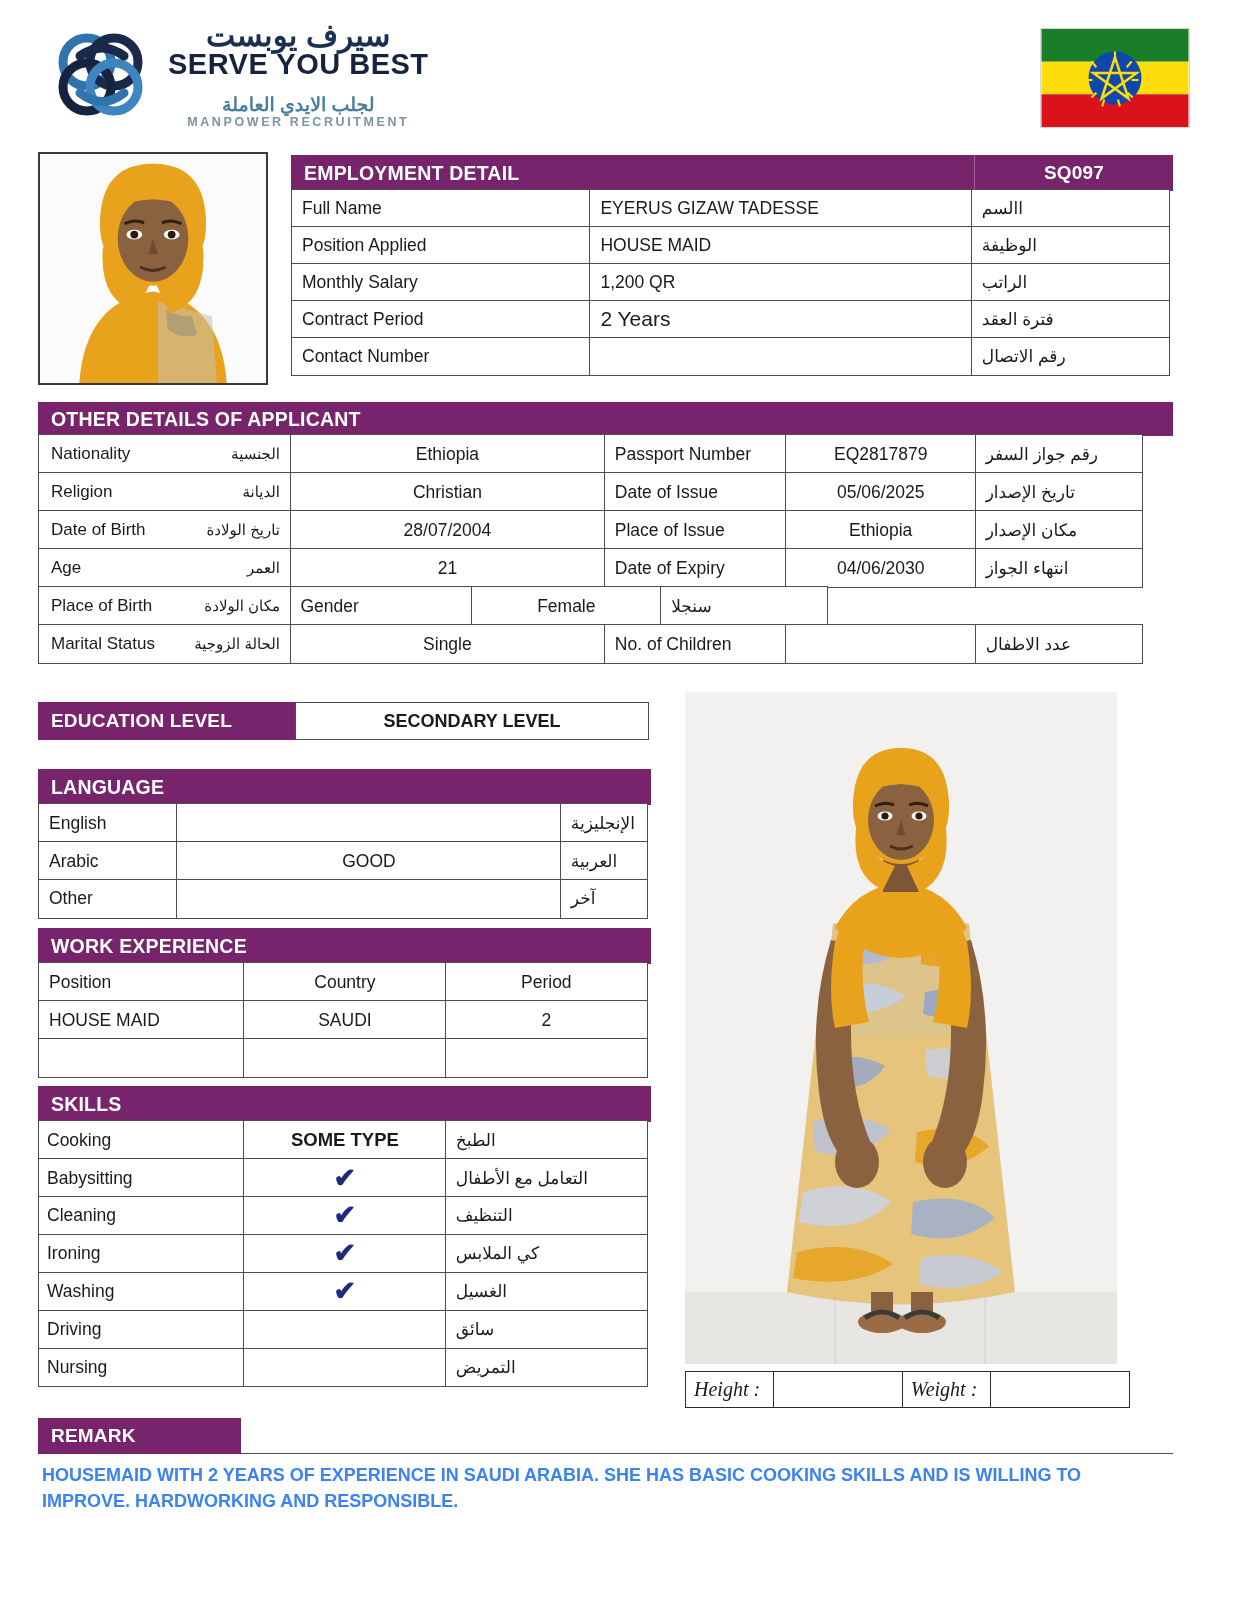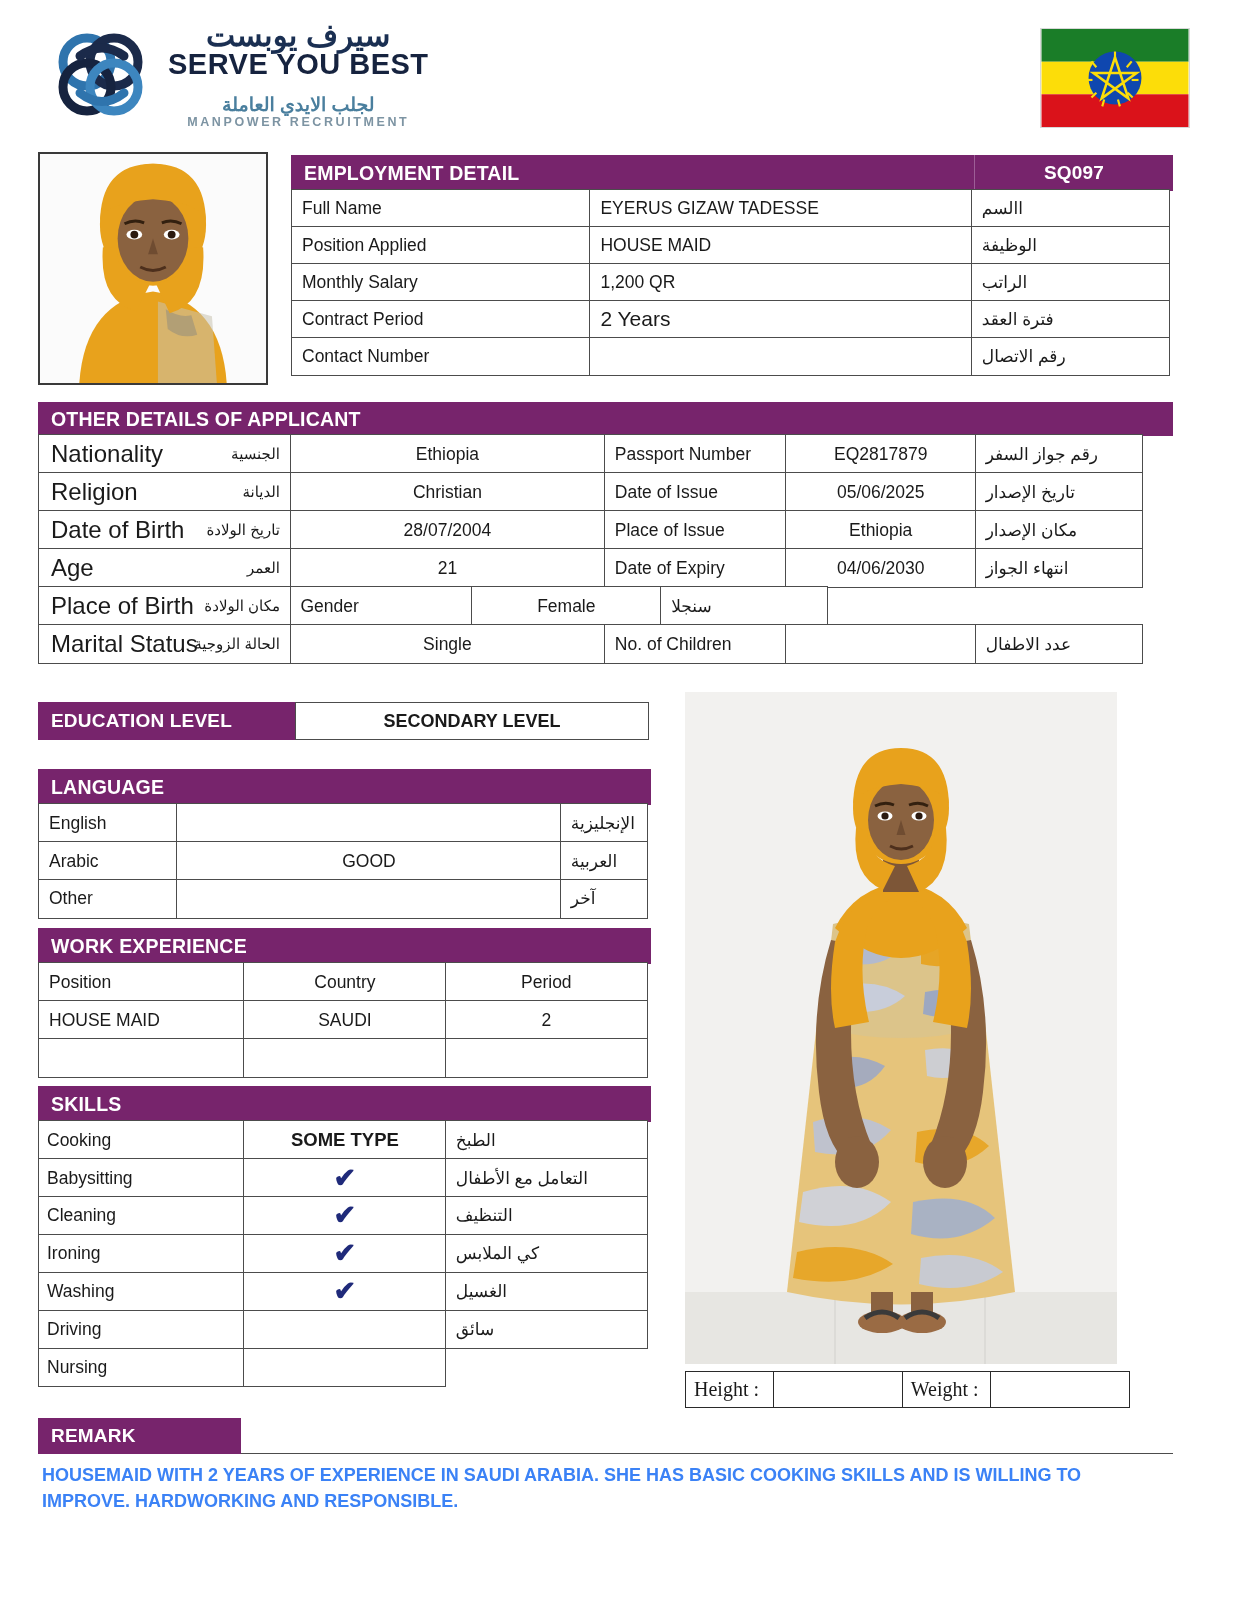--- a/index.html
+++ b/index.html
@@ -106,21 +106,21 @@
     border: 2px solid #3a3a3a;
     background: #f7f7f7;
     overflow: hidden;
   }
 
   
   #other-details { position: absolute; left: 38px; top: 402px; width: 1135px; }
   .od-head { height: 34px; }
   .od-row { display: flex; height: 39.6px; margin-top: -1.6px; }
   .od-row .a { width: 253px; position: relative; }
-  .od-row .a .en { position: absolute; left: 12px; font-size: 24px; }
+  .od-row .a .en { position: absolute; left: 12px; font-size: 17px; }
   .od-row .a .ar { position: absolute; right: 10px; font-size: 15px; direction: rtl; }
   .od-row .b { width: 316px; margin-left: -1.6px; }
   .od-row .c { width: 183px; margin-left: -1.6px; }
   .od-row .d { width: 191px; margin-left: -1.6px; }
   .od-row .e { width: 168px; margin-left: -1.6px; }
 
   
   #education-block { position: absolute; left: 38px; top: 702px; display: flex; height: 38px; }
   #education-block .edu-lbl { width: 257px; font-size: 19px; }
   #education-block .edu-val {
@@ -162,21 +162,21 @@
     width: 432px; height: 672px;
     background: #f4f4f2;
     overflow: hidden;
   }
 
   
   #hw-block { position: absolute; left: 685px; top: 1371px; display: flex; height: 37px; }
   #hw-block .c {
     border: 1.6px solid #2a2a2a; background: #fff;
     display: flex; align-items: center; padding: 0 8px;
-    font-family: "Liberation Serif", serif; font-size: 20px;
+    font-family: "Liberation Serif", serif; font-size: 20px; font-style: italic;
   }
   #hw-block .l1 { width: 90px; }
   #hw-block .v1 { width: 130px; margin-left:-1.6px; }
   #hw-block .l2 { width: 90px; margin-left:-1.6px; }
   #hw-block .v2 { width: 140px; margin-left:-1.6px; }
 
   
   #remark-head { position: absolute; left: 38px; top: 1418px; width: 203px; height: 36px; font-size: 19px; }
   #remark-head-fill { position: absolute; left: 241px; top: 1418px; width: 932px; height: 36px; background:#fff; border-bottom: 1.6px solid #4c4c4c; }
   #remark-body {
@@ -448,20 +448,21 @@
 
   <div class="skill-row">
     <div class="cell c1 lbl">Driving</div>
     <div class="cell c2"></div>
     <div class="cell c3 ar">سائق</div>
   </div>
 
   <div class="skill-row">
     <div class="cell c1 lbl">Nursing</div>
     <div class="cell c2"></div>
+    <div class="cell c3 ar">التمريض</div>
   </div>
 </div>
 
 <div id="full-body-photo">
   <svg viewBox="0 0 432 672" width="432" height="672">
     <rect width="432" height="672" fill="#f2f1ef"></rect>
     <rect x="0" y="600" width="432" height="72" fill="#e7e6e2"></rect>
     <line x1="150" y1="600" x2="150" y2="672" stroke="#dcdbd7" stroke-width="2"></line>
     <line x1="300" y1="600" x2="300" y2="672" stroke="#dcdbd7" stroke-width="2"></line>
 

